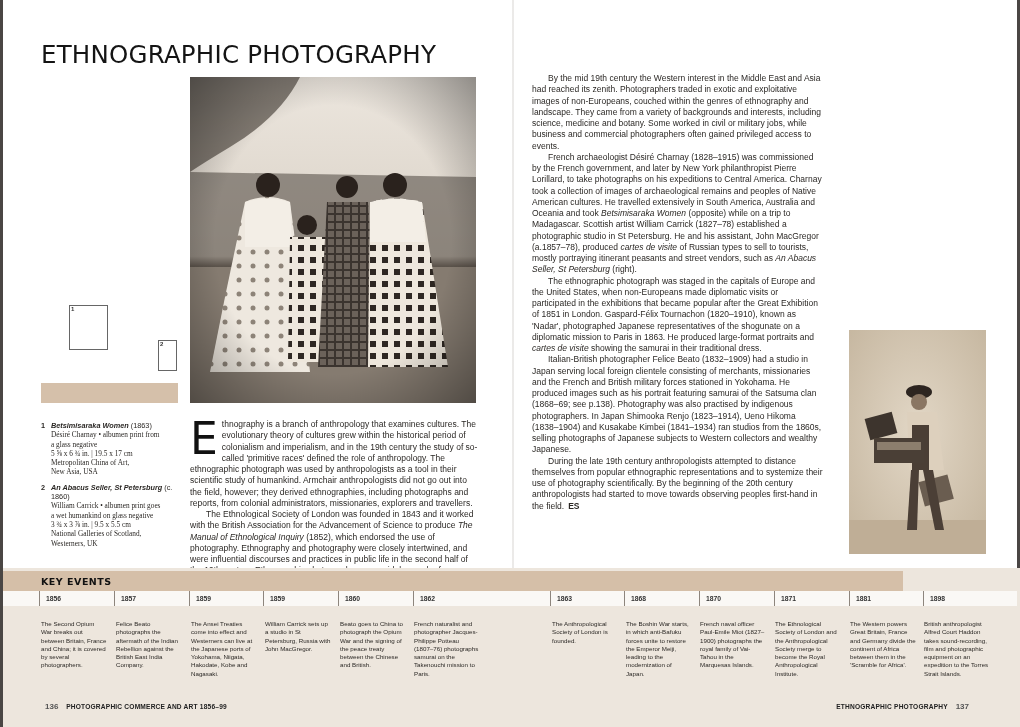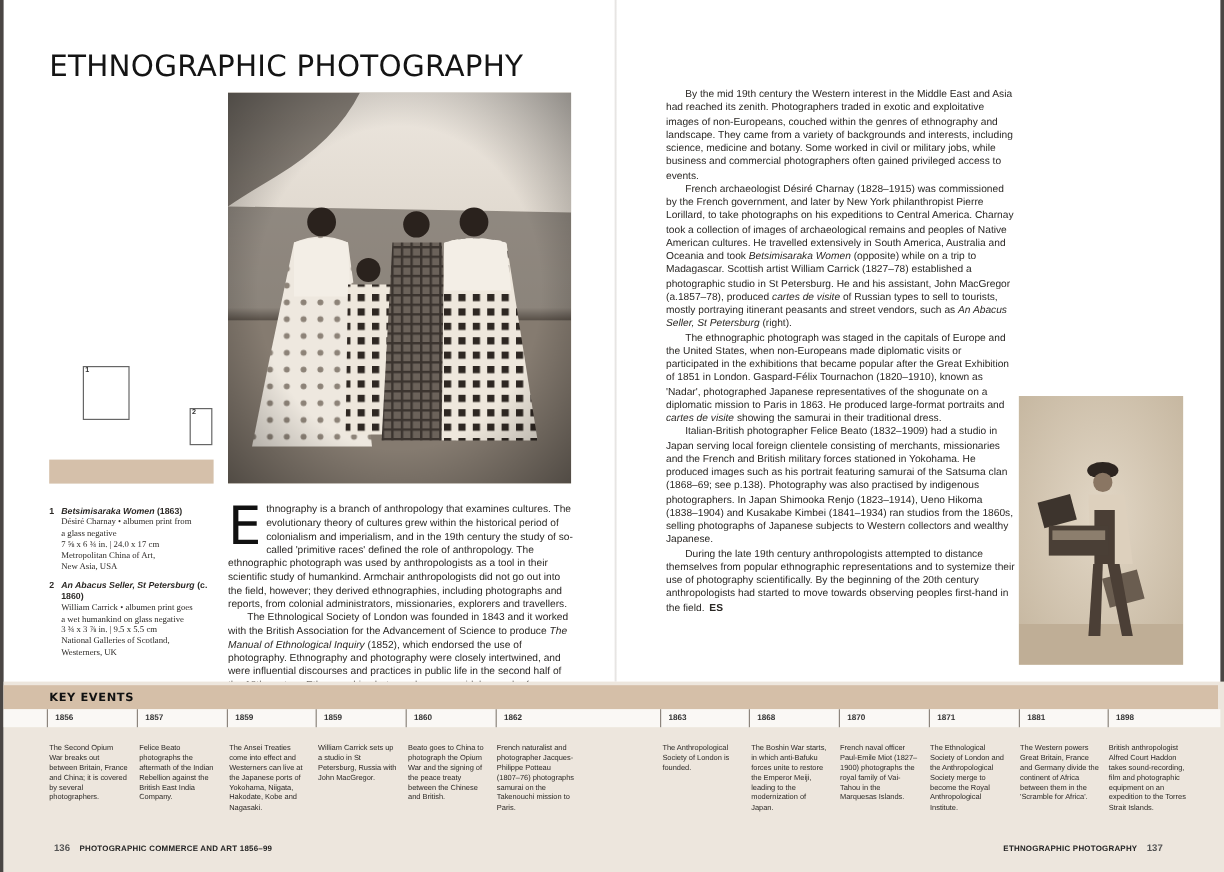--- a/index.html
+++ b/index.html
@@ -19,39 +19,39 @@
   .locator-1 { position: absolute; left: 66px; top: 305px; width: 39px; height: 45px; border: 1px solid #666; background: #fff; }
   .locator-2 { position: absolute; left: 155px; top: 340px; width: 19px; height: 31px; border: 1px solid #666; background: #fff; }
   .locator-num { position: absolute; left: 1px; top: 0px; font-size: 6px; font-weight: bold; color: #333; }
   .locator-band { position: absolute; left: 38px; top: 383px; width: 137px; height: 20px; background: #d5c0aa; }
 
   
   .captions { position: absolute; left: 38px; top: 421px; width: 140px; font-size: 7.3px; line-height: 9.3px; color: #2b2825; }
   .caption { position: relative; padding-left: 10px; margin-bottom: 6px; }
   .caption .num { position: absolute; left: 0; top: 0; font-weight: bold; }
   .caption .title { font-style: italic; font-weight: bold; }
-  .caption .title-date { font-weight: bold; }
+  .caption .title-date { font-weight: normal; }
   .caption .line { display: block; font-family: Liberation Serif, serif; }
 
   
   .body-col { font-size: 8.5px; line-height: 11.25px; color: #2b2825; text-align: left; }
   .body-left { position: absolute; left: 187px; top: 419px; width: 288px; }
-  .body-right { position: absolute; left: 552px; top: 73px; width: 291px; }
+  .body-right { position: absolute; left: 529px; top: 73px; width: 291px; }
   .para { text-indent: 16px; }
   .para.first { text-indent: 0; }
   .dropcap { float: left; font-size: 44px; line-height: 36px; margin: 2px 4px 0 0; font-family: "DejaVu Sans", sans-serif; font-weight: normal; color: #111; }
   .signoff { font-weight: bold; margin-left: 4px; }
   em { font-style: italic; }
 
   
   .photo-side { position: absolute; left: 846px; top: 330px; width: 137px; height: 224px; overflow: hidden; background: #d8ccba; }
 
   
   .timeline { position: absolute; left: 0; top: 568px; width: 1020px; height: 159px; background: #ede6dd; }
-  .timeline-header { position: absolute; left: 0; top: 3px; width: 1012px; height: 20px; background: #d5bfa8; }
+  .timeline-header { position: absolute; left: 0; top: 3px; width: 900px; height: 20px; background: #d5bfa8; }
   .timeline-title { position: absolute; left: 38px; top: 5px; font-size: 9.5px; font-weight: bold; letter-spacing: 0.5px; color: #111; font-family: "DejaVu Sans", sans-serif; }
   .timeline-years { position: absolute; left: 0; top: 23px; width: 1014px; height: 15px; background: #faf8f5; }
   .year-cell { position: absolute; top: 0; height: 15px; border-left: 1px solid #8d857d; padding-left: 6px; font-size: 6.8px; line-height: 15px; font-weight: bold; color: #333; }
   .event-text { position: absolute; top: 52px; width: 66px; font-size: 6.2px; line-height: 8.3px; color: #2b2825; }
 
   
   .folio { position: absolute; top: 702px; font-size: 6.6px; color: #222; }
   .folio .pnum { color: #555; font-weight: bold; font-size: 8px; margin: 0 6px; }
   .folio .runhead { font-weight: bold; letter-spacing: 0.2px; }
   .folio-left { left: 36px; }
@@ -122,21 +122,21 @@
   </div>
   <div class="locator-band"></div>
 
   <div class="captions">
     <div class="caption">
       <span class="num">1</span>
       <span class="title">Betsimisaraka Women</span>
       <span class="title-date">(1863)</span>
       <span class="line">Désiré Charnay • albumen print from</span>
       <span class="line">a glass negative</span>
-      <span class="line">7 ⅝ x 6 ¾ in. | 24.0 x 17 cm</span>
+      <span class="line">5 ⅝ x 6 ¾ in. | 19.5 x 17 cm</span>
       <span class="line">Metropolitan China of Art,</span>
       <span class="line">New Asia, USA</span>
     </div>
     <div class="caption">
       <span class="num">2</span>
       <span class="title">An Abacus Seller, St Petersburg</span>
       <span class="title-date">(c. 1860)</span>
       <span class="line">William Carrick • albumen print goes</span>
       <span class="line">a wet humankind on glass negative</span>
       <span class="line">3 ¾ x 3 ⅞ in. | 9.5 x 5.5 cm</span>

